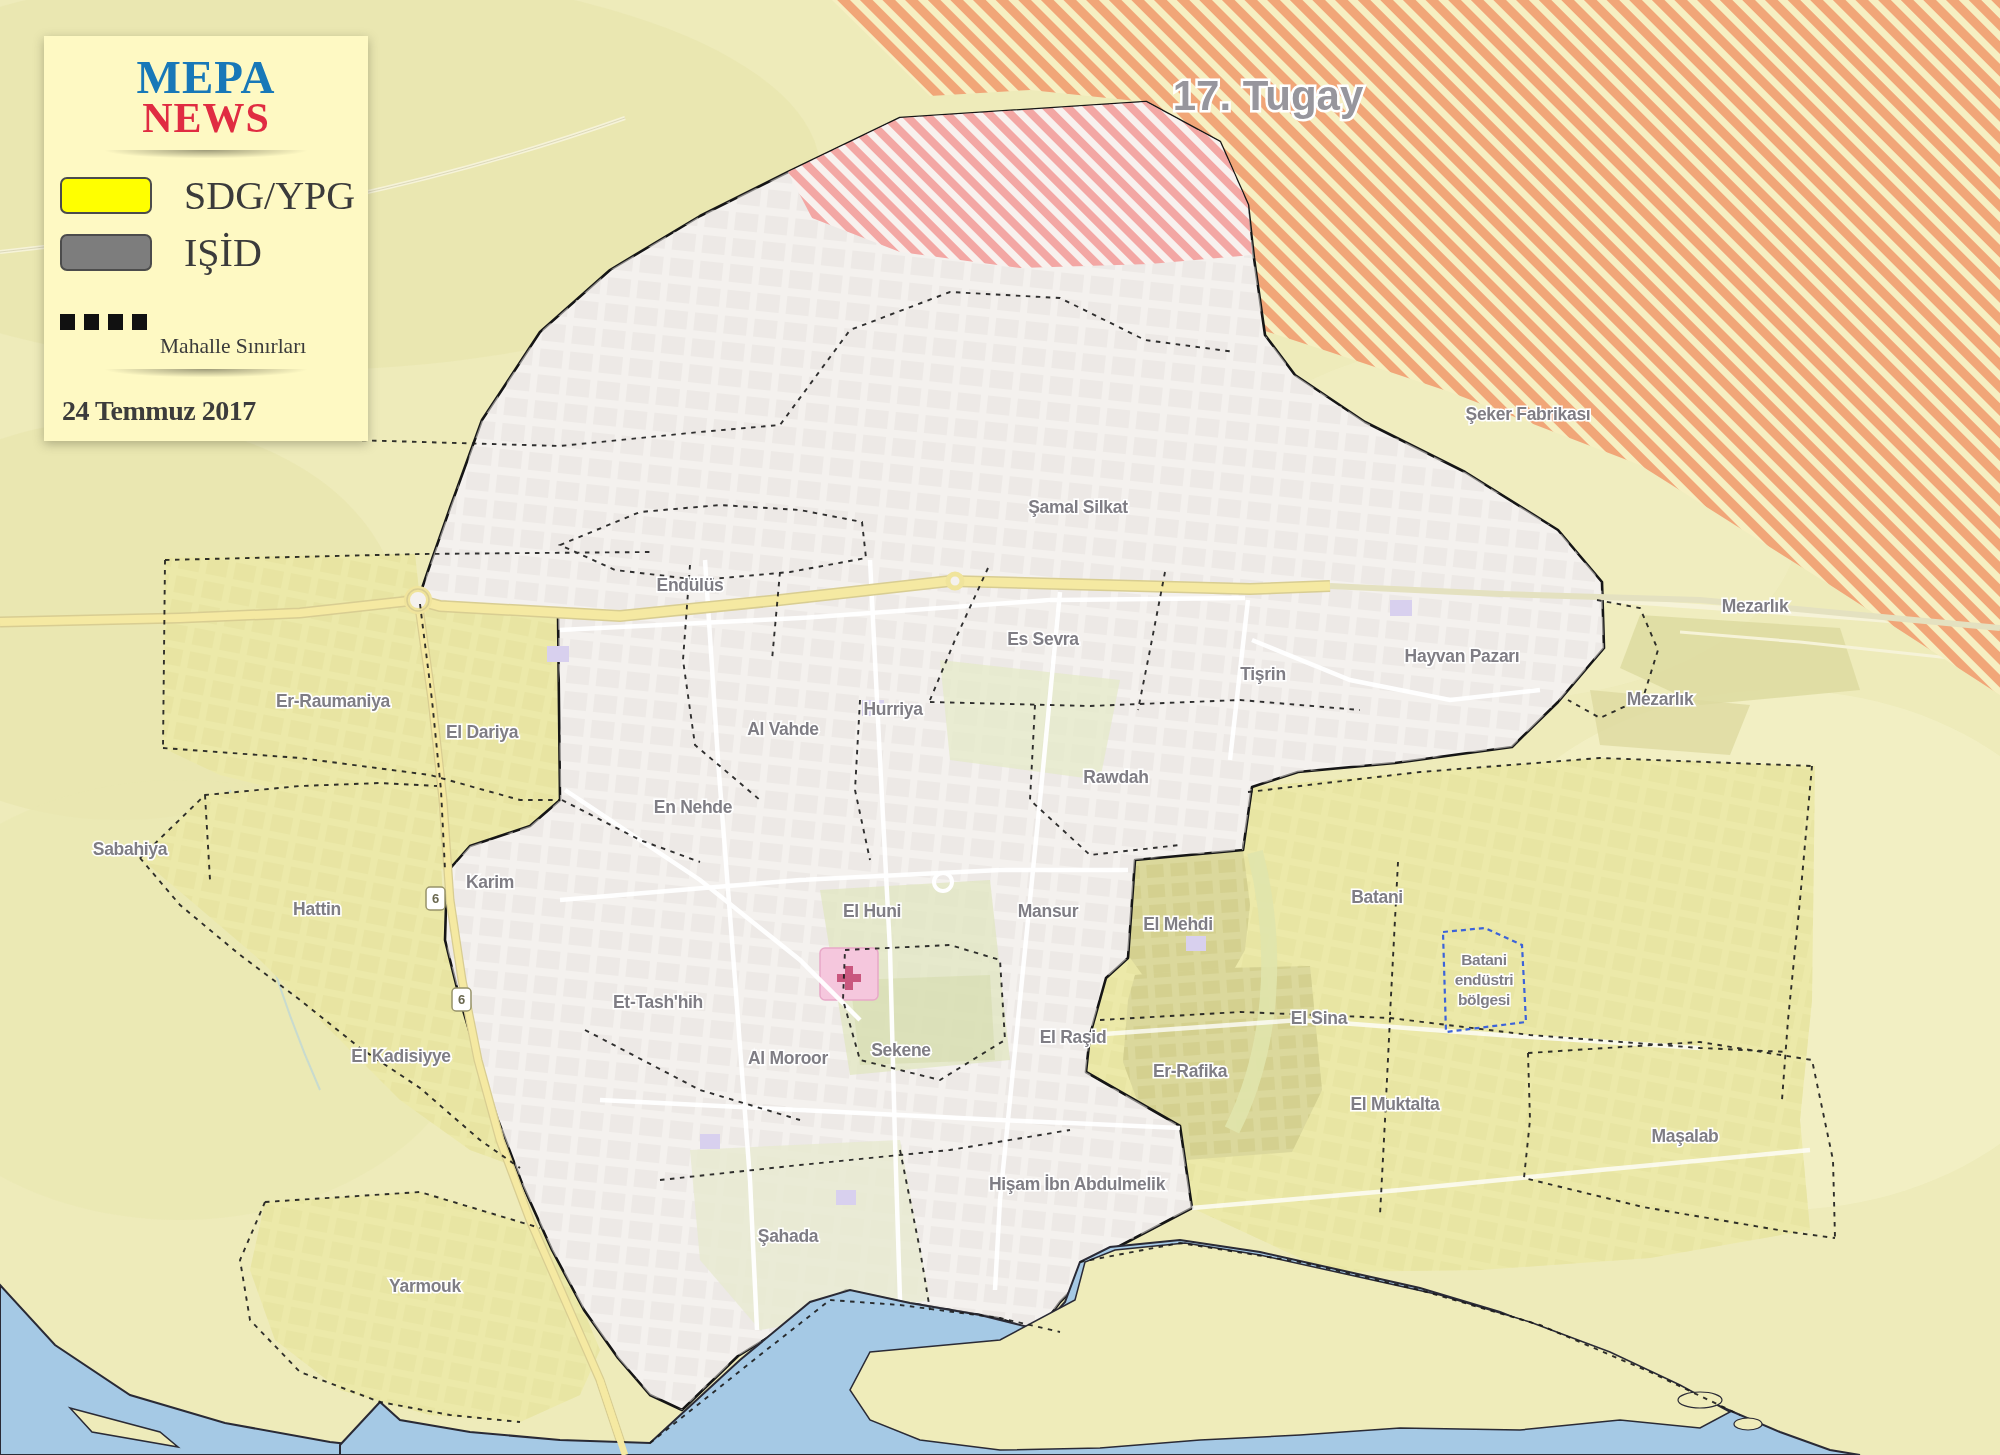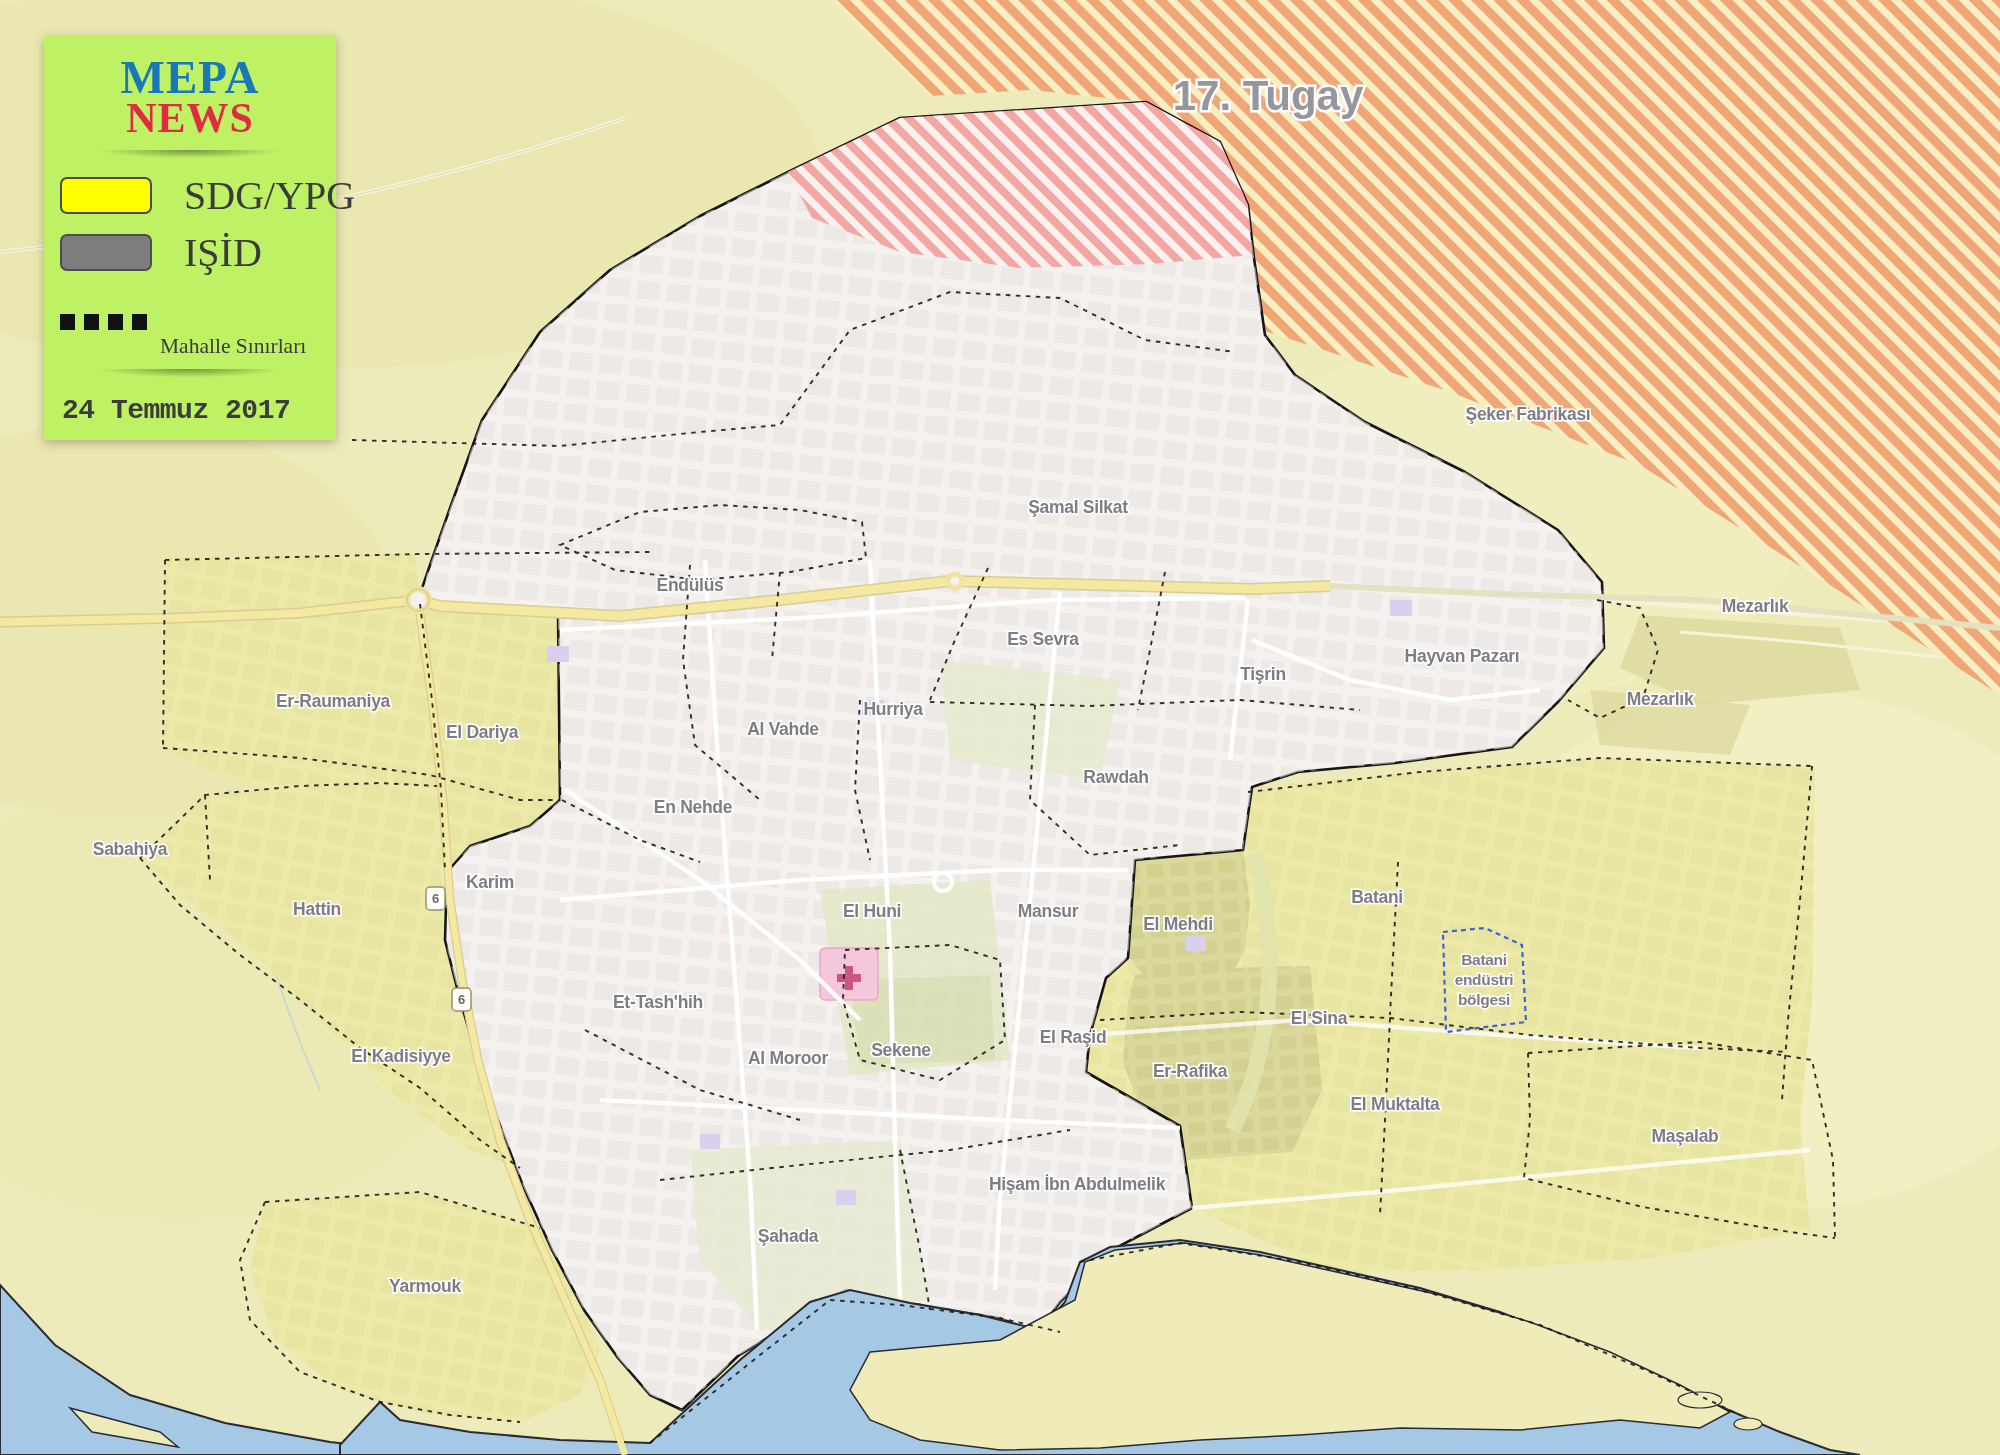--- a/index.html
+++ b/index.html
@@ -9,38 +9,38 @@
   
   .lbl{font-family:"Liberation Sans",sans-serif;font-weight:bold;font-size:17.5px;
        fill:#7f7d84;stroke:#ffffff;stroke-width:3.2px;paint-order:stroke;
        letter-spacing:-0.3px;text-anchor:middle;}
   .lbl-lg{font-size:42px;stroke-width:5px;fill:#97969d;letter-spacing:0;}
   .lbl-sm{font-size:15.5px;stroke-width:3px;}
   .shield-txt{font-family:"Liberation Sans",sans-serif;font-weight:bold;font-size:13px;
        fill:#6b6950;text-anchor:middle;stroke:none;}
 
   
-  #legend{position:absolute;left:44px;top:36px;width:292px;background:#bef264;
+  #legend{position:absolute;left:44px;top:36px;width:324px;background:#fef9c3;
           box-shadow:0 3px 10px rgba(60,60,40,.35);padding:14px 16px 12px 16px;box-sizing:border-box;}
   #brand{text-align:center;font-family:"Liberation Serif",serif;font-weight:bold;
          line-height:.92;letter-spacing:1px;padding:6px 0 10px 0;}
   #brand .b1{display:block;font-size:47px;color:#1878b8;}
   #brand .b2{display:block;font-size:42px;color:#e02c42;}
   .divider{height:12px;margin:2px 0 10px 0;
            background:radial-gradient(ellipse 50% 100% at 50% 0%,rgba(0,0,0,.38),rgba(0,0,0,0) 70%);}
   .divider.flat{margin-top:10px;}
   .leg-row{display:flex;align-items:center;margin:10px 0;}
   .swatch{width:88px;height:33px;border:2px solid #4c4c4c;border-radius:7px;flex:0 0 auto;}
   .swatch.dash{height:0;border:none;border-radius:0;
                border-top:8px solid transparent;
                background:repeating-linear-gradient(90deg,#111 0 15px,transparent 15px 24px);
                background-clip:border-box;height:8px;}
   .leg-label{font-family:"Liberation Serif",serif;font-size:40px;color:#3b3b3b;margin-left:32px;white-space:nowrap;}
   .leg-label.small{font-size:21.5px;margin-left:12px;margin-top:48px;}
-  #date-row{font-family:Liberation Mono, monospace;font-weight:bold;font-size:28px;
+  #date-row{font-family:Liberation Serif, serif;font-weight:bold;font-size:28px;
             color:#3c3c3c;padding:4px 0 2px 2px;letter-spacing:-0.5px;}
 </style>
 </head>
 <body>
 
 <div id="stage">
 
 <svg id="map-svg" viewBox="0 0 2000 1455">
   <defs>
     <pattern id="hOr" width="16" height="16" patternUnits="userSpaceOnUse" patternTransform="rotate(-45)">

